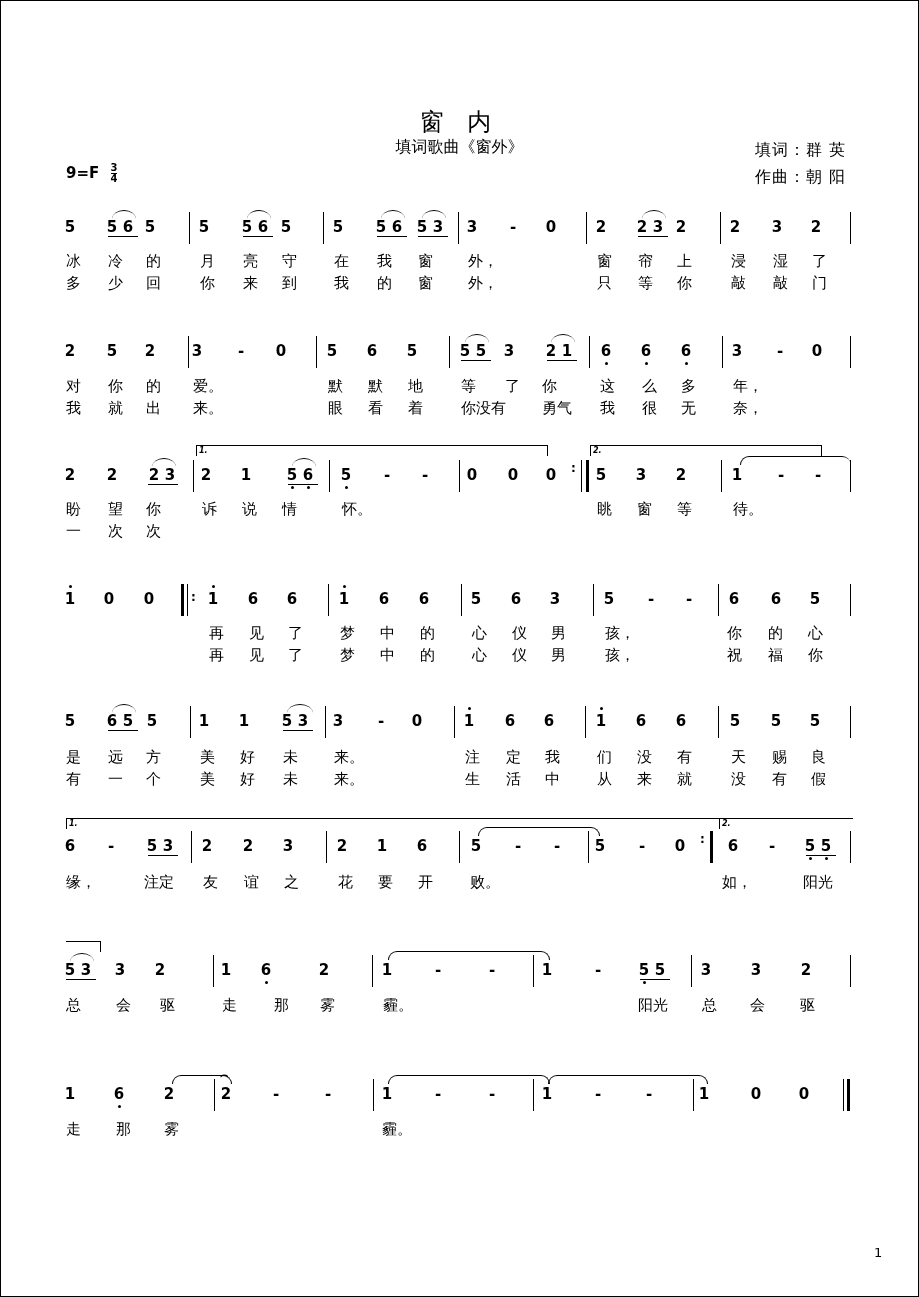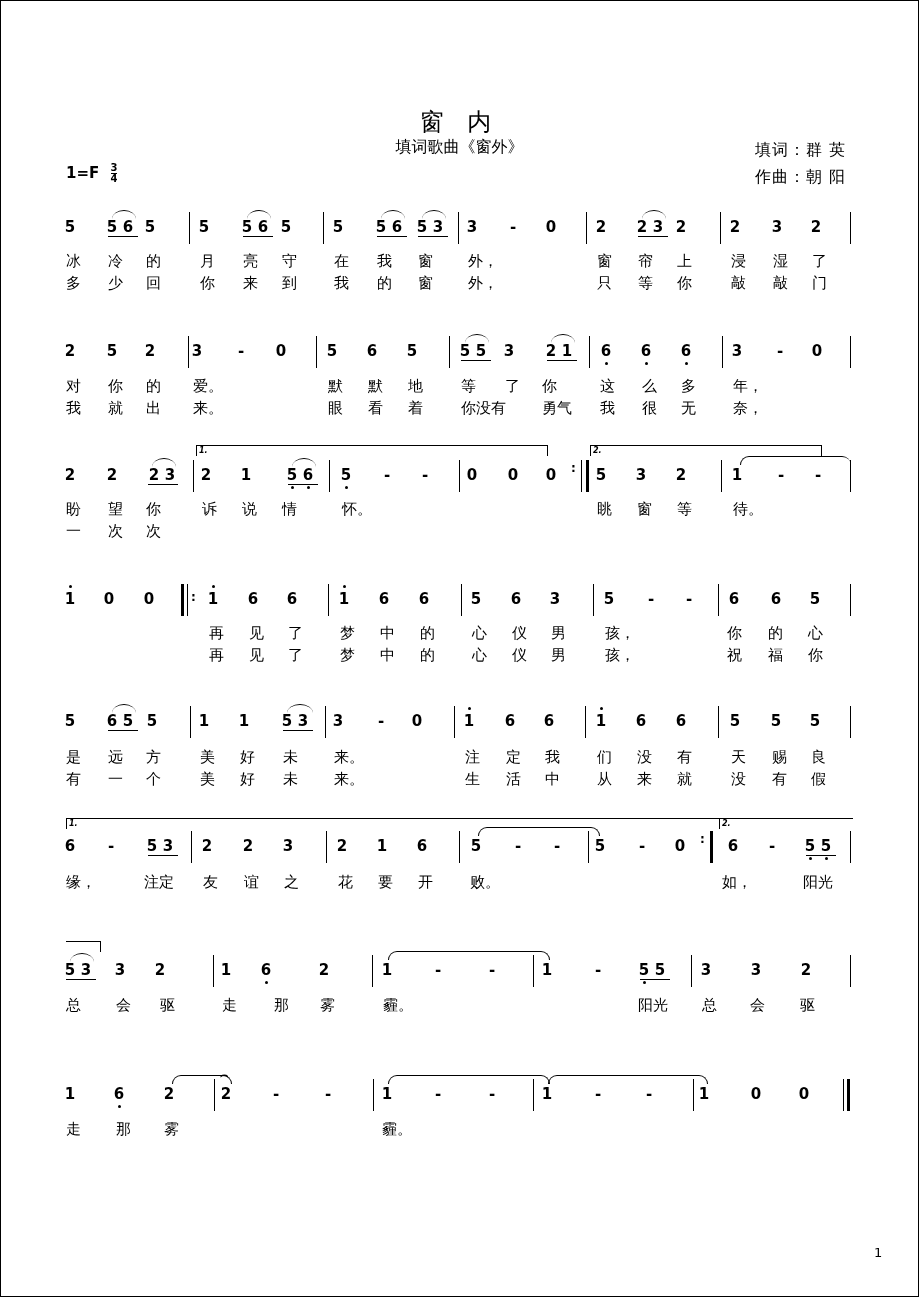--- a/index.html
+++ b/index.html
@@ -32,21 +32,21 @@
 </head>
 <body>
 
 <div class="frame"></div>
 
 <div class="title">窗 内</div>
 <div class="subtitle">填词歌曲《窗外》</div>
 <div class="credit" style="top:140px;text-align:right;">填词：群 英</div>
 <div class="credit" style="top:167px;">作曲：朝 阳</div>
 <div class="key">
-  <span>1=F</span>
+  <span>9=F</span>
   <span class="frac">
     <span class="top">3</span>
     <span>4</span>
   </span>
 </div>
 
 <div id="score">
     <div class="note" style="left: 63px; top: 218px;">5</div>
     <div class="note" style="left: 105px; top: 218px;">5</div>
     <div class="note" style="left: 121px; top: 218px;">6</div>

